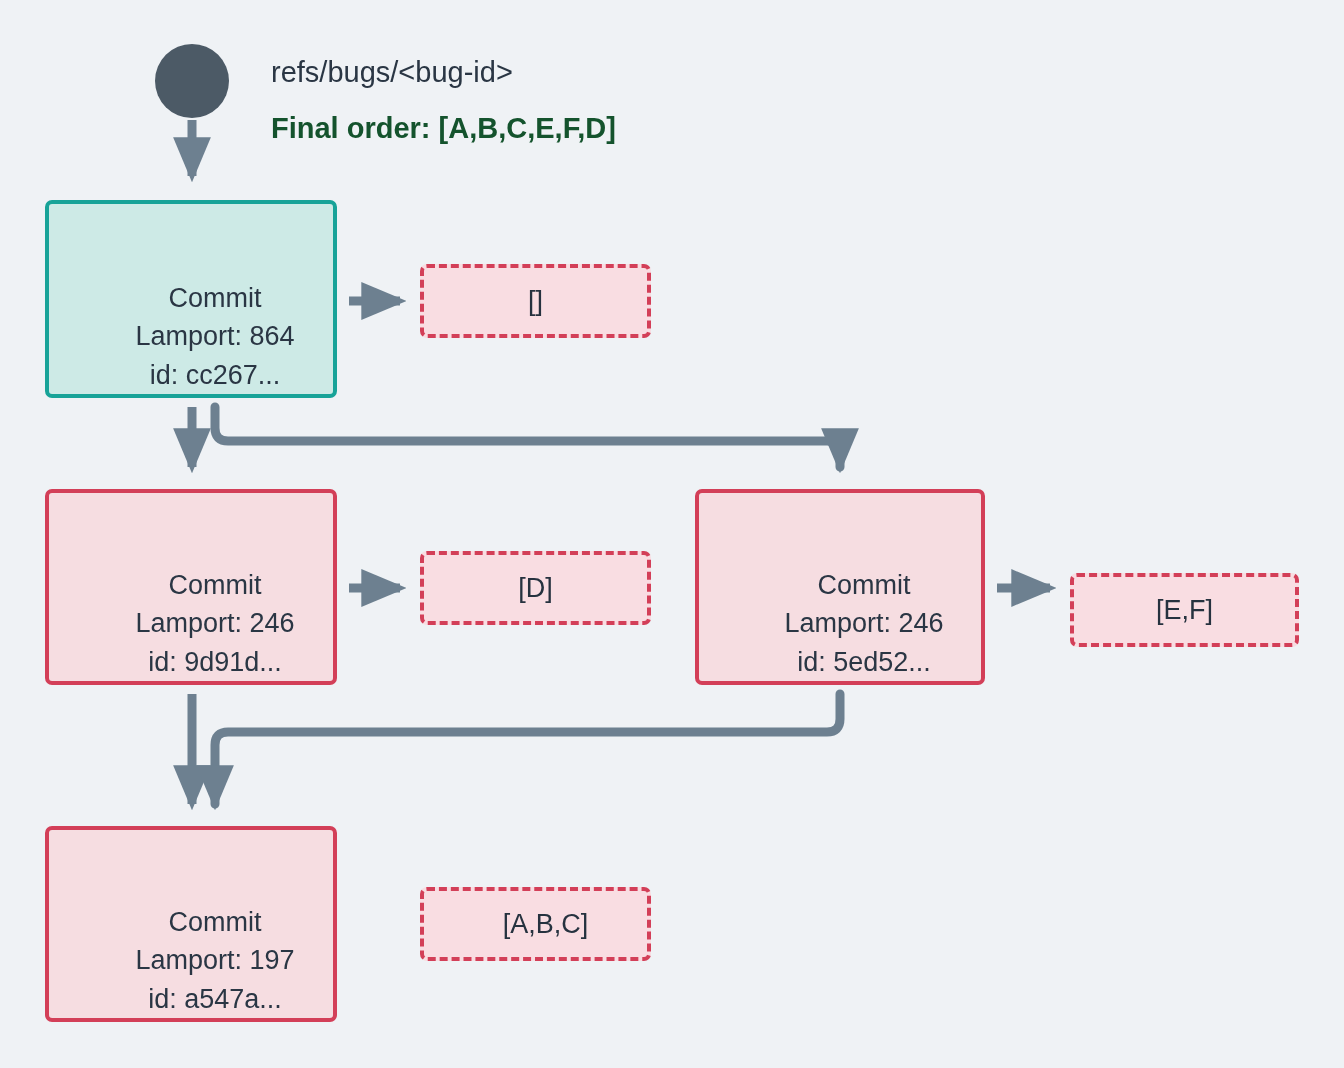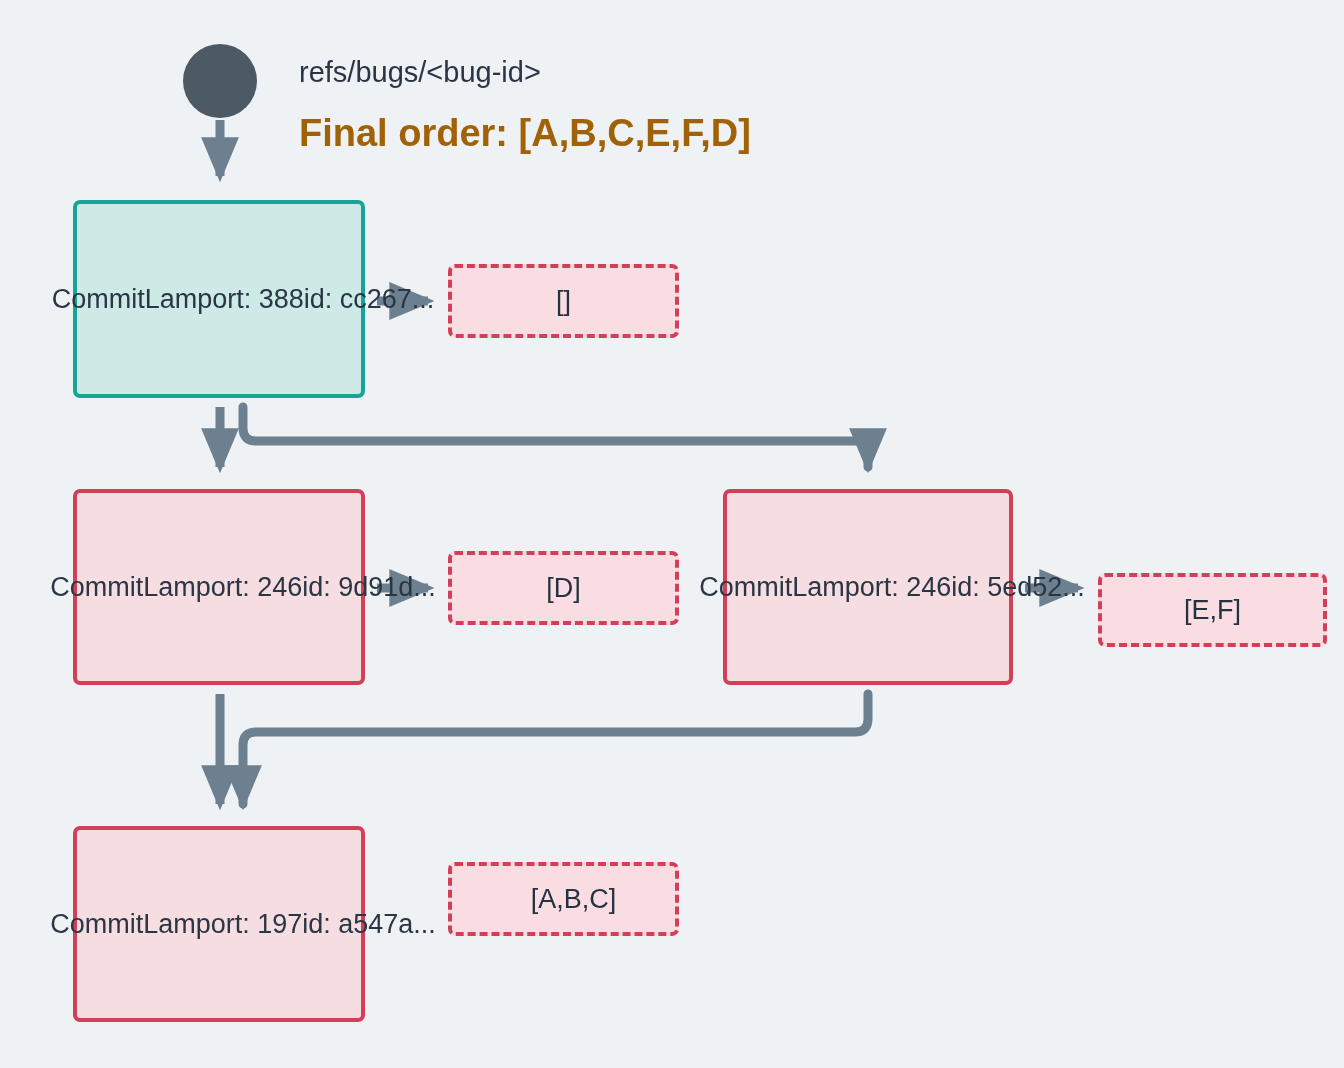--- a/index.html
+++ b/index.html
@@ -10,21 +10,20 @@
     width: 1344px;
     height: 1068px;
     background: #eff2f5;
     font-family: "Liberation Sans", sans-serif;
     overflow: hidden;
   }
   #canvas {
     position: relative;
     width: 1249px;
     height: 1068px;
-    margin-left: 28px;
   }
   svg.edges {
     position: absolute;
     left: 0;
     top: 0;
     width: 1344px;
     height: 1068px;
     pointer-events: none;
   }
 
@@ -45,34 +44,35 @@
     left: 271px;
     top: 56px;
     font-size: 29px;
     color: #2a3644;
     white-space: nowrap;
   }
   .final-order-label {
     position: absolute;
     left: 271px;
     top: 112px;
-    font-size: 38px;
+    font-size: 29px;
     font-weight: bold;
-    color: #a16207;
+    color: #14532d;
     white-space: nowrap;
   }
 
   
   .node {
     position: absolute;
     box-sizing: border-box;
     border-radius: 7px;
     display: flex;
+    flex-direction: column;
     align-items: center;
-    justify-content: center;
+    justify-content: flex-end;
     text-align: center;
     color: #2a3644;
     font-size: 27px;
     line-height: 1.42;
     padding-left: 48px;
   }
   .node.head {
     background: #cdeae6;
     border: 4px solid #17a398;
   }
@@ -100,21 +100,21 @@
     display: flex;
     align-items: center;
     justify-content: center;
     color: #26323f;
     font-size: 27px;
     white-space: nowrap;
   }
   #op-head      { left: 420px;  top: 264px; width: 231px; height: 74px; }
   #op-mid-left  { left: 420px;  top: 551px; width: 231px; height: 74px; }
   #op-mid-right { left: 1070px; top: 573px; width: 229px; height: 74px; }
-  #op-bottom    { left: 420px;  top: 862px; width: 231px; height: 74px; padding-left: 20px; }
+  #op-bottom    { left: 420px;  top: 887px; width: 231px; height: 74px; padding-left: 20px; }
 </style>
 </head>
 <body>
 
 <div id="canvas">
 
   <svg class="edges" viewBox="0 0 1344 1068">
     <defs>
       <marker id="arrowhead" markerWidth="5" markerHeight="4.2" refX="4.3" refY="2.1" orient="auto">
         <path d="M0,0 L5,2.1 L0,4.2 Z" fill="#6d8090"></path>
@@ -139,21 +139,21 @@
   </svg>
 
   <div class="root-circle"></div>
 
   <div class="ref-label">refs/bugs/&lt;bug-id&gt;</div>
 
   <div class="final-order-label">Final order: [A,B,C,E,F,D]</div>
 
   <div id="node-head" class="node head">
     <span class="line">Commit</span>
-    <span class="line">Lamport: 388</span>
+    <span class="line">Lamport: 864</span>
     <span class="line">id: cc267...</span>
   </div>
 
   <div id="node-mid-left" class="node normal">
     <span class="line">Commit</span>
     <span class="line">Lamport: 246</span>
     <span class="line">id: 9d91d...</span>
   </div>
 
   <div id="node-mid-right" class="node normal">

